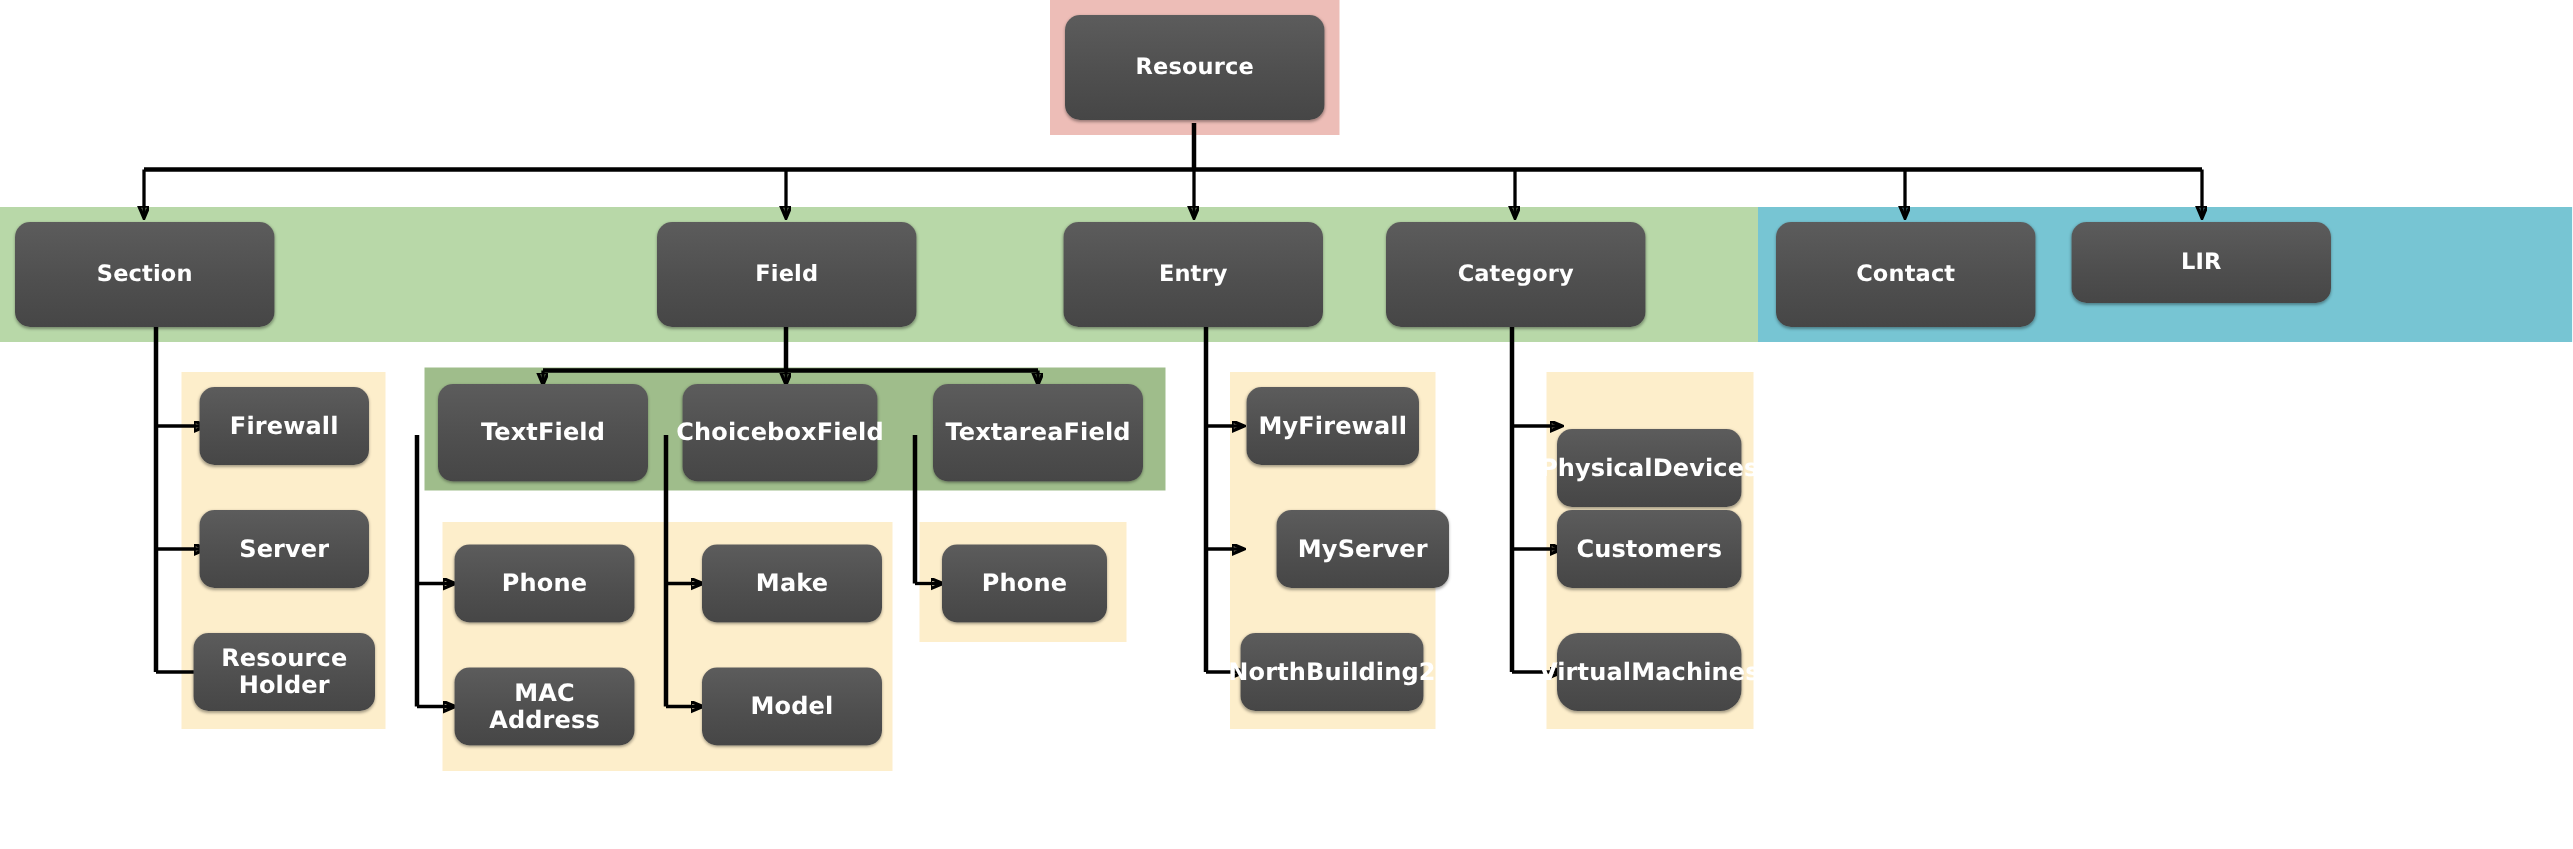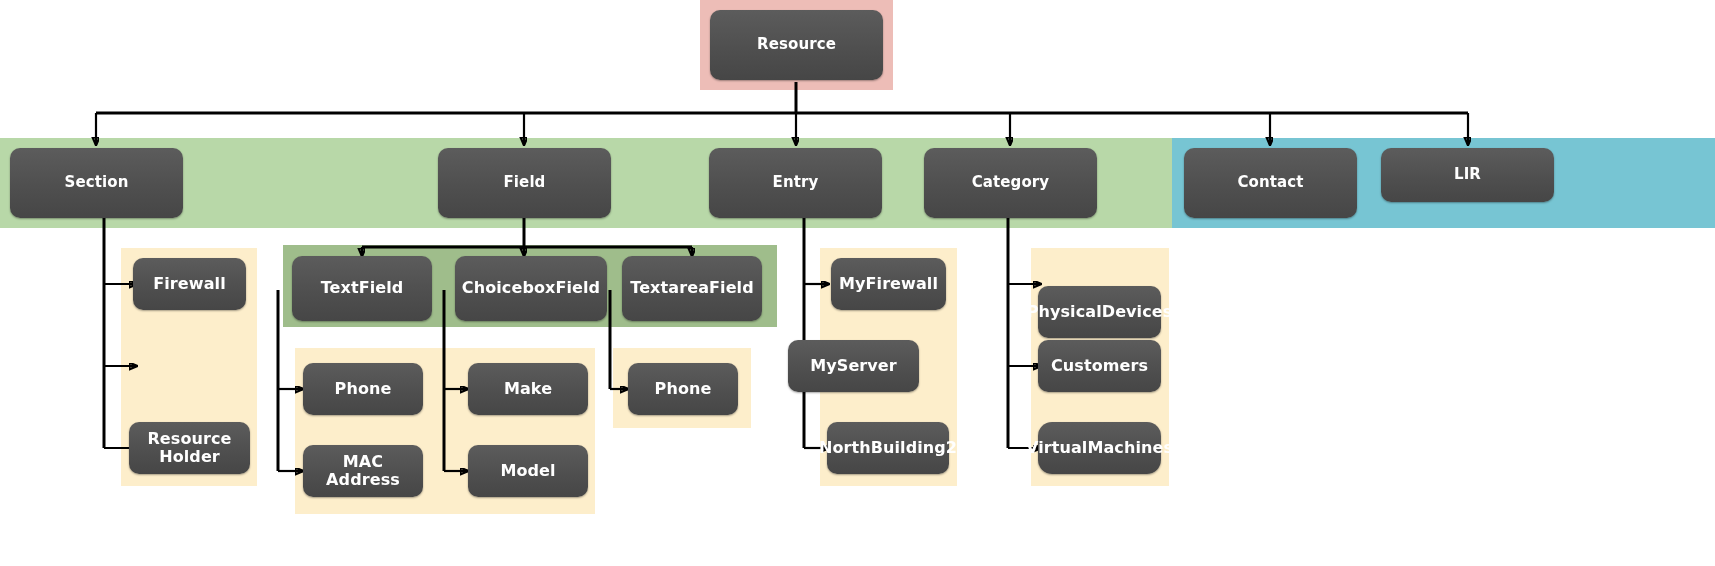--- a/index.html
+++ b/index.html
@@ -137,33 +137,34 @@
   <div class="node" style="left:710px; top:10px; width:173px; height:70px;">Resource</div>
 
   <div class="node" style="left:10px;   top:148px; width:173px; height:70px;">Section</div>
   <div class="node" style="left:438px;  top:148px; width:173px; height:70px;">Field</div>
   <div class="node" style="left:709px;  top:148px; width:173px; height:70px;">Entry</div>
   <div class="node" style="left:924px;  top:148px; width:173px; height:70px;">Category</div>
   <div class="node" style="left:1184px; top:148px; width:173px; height:70px;">Contact</div>
   <div class="node" style="left:1381px; top:148px; width:173px; height:54px;">LIR</div>
 
   <div class="node small" style="left:133px; top:258px; width:113px; height:52px;">Firewall</div>
+  <div class="node small" style="left:133px; top:340px; width:113px; height:52px;">Server</div>
   <div class="node small" style="left:129px; top:422px; width:121px; height:52px;">Resource Holder</div>
 
   <div class="node small" style="left:292px; top:256px; width:140px; height:65px;">TextField</div>
-  <div class="node small" style="left:455px; top:256px; width:152px; height:65px;">ChoiceboxField</div>
+  <div class="node small" style="left:455px; top:256px; width:130px; height:65px;">ChoiceboxField</div>
   <div class="node small" style="left:622px; top:256px; width:140px; height:65px;">TextareaField</div>
 
   <div class="node small" style="left:303px; top:363px; width:120px; height:52px;">Phone</div>
   <div class="node small" style="left:303px; top:445px; width:120px; height:52px;">MAC Address</div>
   <div class="node small" style="left:468px; top:363px; width:120px; height:52px;">Make</div>
   <div class="node small" style="left:468px; top:445px; width:120px; height:52px;">Model</div>
   <div class="node small" style="left:628px; top:363px; width:110px; height:52px;">Phone</div>
 
   <div class="node small" style="left:831px; top:258px; width:115px; height:52px;">MyFirewall</div>
-  <div class="node small" style="left:788px; top:340px; width:131px; height:52px;">MyServer</div>
+  <div class="node small" style="left:851px; top:340px; width:115px; height:52px;">MyServer</div>
   <div class="node small" style="left:827px; top:422px; width:122px; height:52px;">NorthBuilding2</div>
 
   <div class="node small" style="left:1038px; top:286px; width:123px; height:52px;">PhysicalDevices</div>
   <div class="node small" style="left:1038px; top:340px; width:123px; height:52px;">Customers</div>
   <div class="node small" style="left:1038px; top:422px; width:123px; height:52px;border-radius:14px;">VirtualMachines</div>
 
 </div>
 
 </body></html>

